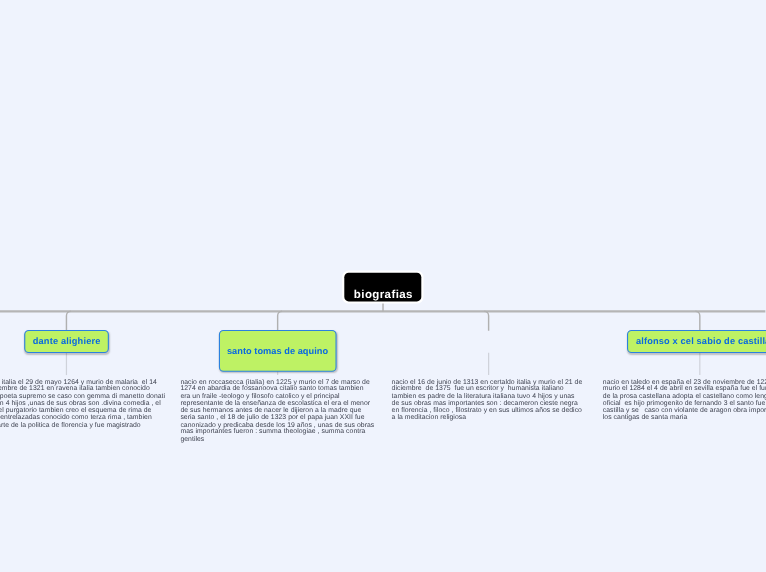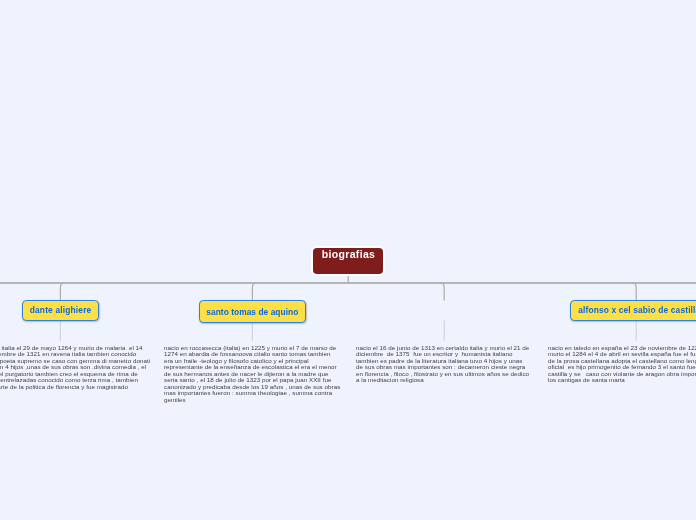--- a/index.html
+++ b/index.html
@@ -3,25 +3,25 @@
 <meta charset="utf-8">
 <style>
   html,body{margin:0;padding:0;}
   body{width:696px;height:520px;overflow:hidden;background:#eff3fd;
        font-family:"Liberation Sans",sans-serif;}
   #canvas{position:relative;width:696px;height:520px;overflow:hidden;will-change:transform;}
   #connectors{position:absolute;left:0;top:0;}
   #connectors path{fill:none;stroke:#b5b5b5;stroke-width:2;}
   #connectors path[data-name^="connector-drop"],#connectors path[data-name="connector-root-stem"]{stroke-width:1.3;stroke:#b0b0b0;}
   #connectors path[data-name^="connector-leaf-stem"]{stroke-width:1.1;stroke:#cfd2da;}
-    .root-node{position:absolute;background:#7f1d1d;border-radius:4px;
+    .root-node{position:absolute;background:#000000;border-radius:4px;
      box-shadow:0 0 0 2px #ffffff;
-     display:flex;align-items:flex-start;justify-content:center;
+     display:flex;align-items:flex-end;justify-content:center;
      color:#ffffff;font-weight:bold;font-size:10.5px;white-space:nowrap;}
-  .child-node{position:absolute;background:#fde047;border:1.7px solid #2b81df;border-radius:4.2px;
+  .child-node{position:absolute;background:#bef264;border:1.7px solid #2b81df;border-radius:4.2px;
      box-shadow:0.7px 1px 1.4px rgba(70,60,50,0.28);
      box-sizing:border-box;display:flex;align-items:center;justify-content:center;
      color:#0a6ae0;font-weight:bold;font-size:8.4px;white-space:nowrap;will-change:transform;}
   .leaf{position:absolute;font-size:6.22px;line-height:6.47px;letter-spacing:0.04px;color:#3d414f;text-align:left;
      white-space:pre;will-change:transform;}
   .leaf div{white-space:pre;}
 </style>
 </head>
 <body>
 
@@ -40,21 +40,21 @@
     <path d="M 636.2 320.6 V 341" data-name="connector-leaf-stem-4"></path>
   </svg>
 
   <div class="root-node" style="left:313px;top:248.2px;width:69.6px;height:25.4px;" data-name="root-node-biografias">
       <span style="letter-spacing:0.34px;margin-left:1.4px" data-name="root-node-label">biografias</span>
     </div>
 
   <div class="child-node" style="left:21.9px;top:300px;width:77px;height:20.6px;" data-name="node-dante-alighiere">
       <span style="letter-spacing:0.17px;margin-left:0.17px" data-name="node-label-dante-alighiere">dante alighiere</span>
     </div>
-  <div class="child-node" style="left:199.1px;top:300px;width:106.6px;height:23px;text-align:center;" data-name="node-santo-tomas-de-aquino">
+  <div class="child-node" style="left:199.1px;top:300px;width:106.6px;height:38px;text-align:center;" data-name="node-santo-tomas-de-aquino">
       <span style="letter-spacing:0.04px;margin-left:0.04px" data-name="node-label-santo-tomas-de-aquino">santo tomas de aquino</span>
     </div>
   <div class="child-node" style="left:569.9px;top:300px;width:132.6px;height:20.6px;" data-name="node-alfonso-x-el-sabio-de-castilla">
       <span style="letter-spacing:0.14px;margin-left:6px" data-name="node-label-alfonso-x-el-sabio-de-castilla">alfonso x cel sabio de castilla</span>
     </div>
 
   <div class="leaf" style="left:-24.5px;top:344.7px;" data-name="leaf-text-dante-alighiere"><div data-name="leaf-line">nacio en italia el 29 de mayo 1264 y murio de malaria  el 14</div><div data-name="leaf-line">de septiembre de 1321 en ravena italia tambien conocido</div><div data-name="leaf-line">como el poeta supremo se caso con gemma di manetto donati</div><div data-name="leaf-line">y tuvieron 4 hijos ,unas de sus obras son .divina comedia , el</div><div data-name="leaf-line">infierno el purgatorio tambien creo el esquema de rima de</div><div data-name="leaf-line">tercetos entrelazadas conocido como terza rima , tambien</div><div data-name="leaf-line">formo parte de la politica de florencia y fue magistrado</div></div>
   <div class="leaf" style="left:164px;top:344.7px;" data-name="leaf-text-santo-tomas-de-aquino"><div data-name="leaf-line">nacio en roccasecca (italia) en 1225 y murio el 7 de marso de</div><div data-name="leaf-line">1274 en abardia de fossanoova citalio santo tomas tambien</div><div data-name="leaf-line">era un fraile -teologo y filosofo catolico y el principal</div><div data-name="leaf-line">representante de la enseñanza de escolastica el era el menor</div><div data-name="leaf-line">de sus hermanos antes de nacer le dijieron a la madre que</div><div data-name="leaf-line">seria santo , el 18 de julio de 1323 por el papa juan XXII fue</div><div data-name="leaf-line">canonizado y predicaba desde los 19 años , unas de sus obras</div><div data-name="leaf-line">mas importantes fueron : summa theologiae , summa contra</div><div data-name="leaf-line">gentiles</div></div>
   <div class="leaf" style="left:356px;top:344.7px;" data-name="leaf-text-giovanni-bocaccio"><div data-name="leaf-line">nacio el 16 de junio de 1313 en certaldo italia y murio el 21 de</div><div data-name="leaf-line">diciembre  de 1375  fue un escritor y  humanista italiano</div><div data-name="leaf-line">tambien es padre de la literatura italiana tuvo 4 hijos y unas</div><div data-name="leaf-line">de sus obras mas importantes son : decameron cieste negra</div><div data-name="leaf-line">en florencia , filoco , filostrato y en sus ultimos años se dedico</div><div data-name="leaf-line">a la meditacion religiosa</div></div>
   <div class="leaf" style="left:548px;top:344.7px;" data-name="leaf-text-alfonso-x-el-sabio-de-castilla"><div data-name="leaf-line">nacio en taledo en españa el 23 de noviembre de 1221</div><div data-name="leaf-line">murio el 1284 el 4 de abril en sevilla españa fue el fundador</div><div data-name="leaf-line">de la prosa castellana adopta el castellano como lengua</div><div data-name="leaf-line">oficial  es hijo primogenito de fernando 3 el santo fue rey de</div><div data-name="leaf-line">castilla y se   caso con violante de aragon obra importante</div><div data-name="leaf-line">los cantigas de santa maria</div></div>

